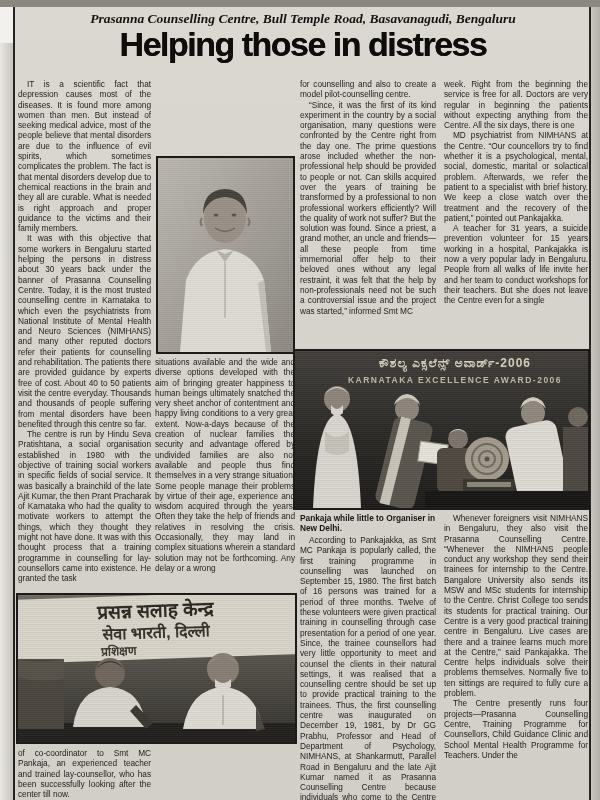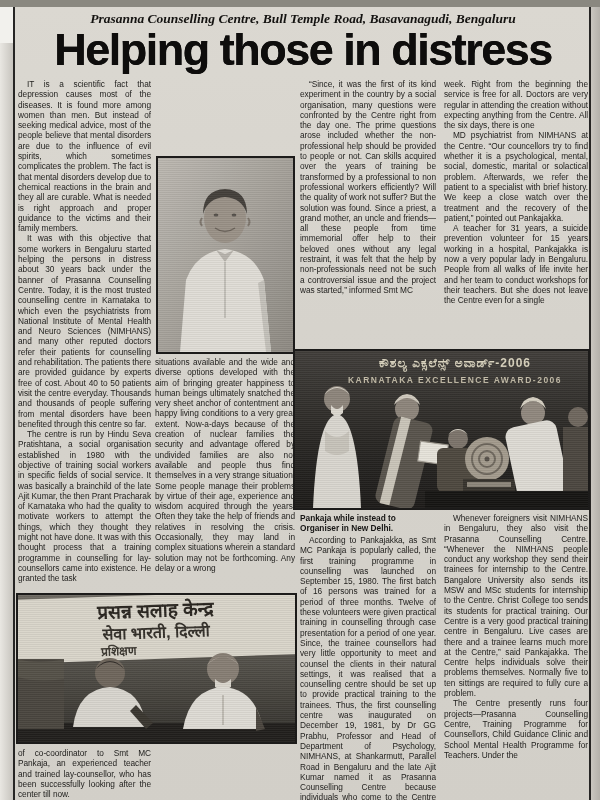--- a/index.html
+++ b/index.html
@@ -11,21 +11,21 @@
   .corner{position:absolute;left:0;top:0;width:13px;height:36px;background:#f2f1ed;}
   .rule{position:absolute;top:0;height:800px;width:2px;background:#262524;}
   .rule-l{left:13px;}
   .rule-r{left:589px;}
   .edge-right{position:absolute;left:591px;top:0;width:9px;height:800px;
         background:linear-gradient(90deg,#c9c6c0 0%,#b4b1ab 100%);}
   .kicker{position:absolute;left:30px;right:24px;top:4px;text-align:center;
         font-family:"Liberation Serif",serif;font-style:italic;font-weight:bold;
         font-size:13.5px;color:#141311;}
   .headline{position:absolute;left:17px;width:572px;top:20px;margin:0;text-align:center;
-        font-family:"Liberation Sans",sans-serif;font-weight:bold;font-size:45px;
+        font-family:"Liberation Sans",sans-serif;font-weight:bold;font-size:34px;
         letter-spacing:-1.5px;line-height:1;color:#0e0d0c;
         text-shadow:0 0 .5px #0e0d0c;}
   .tblock{position:absolute;overflow:hidden;text-align:justify;
         font-size:8.3px;line-height:10.3px;letter-spacing:-0.05px;}
   .tblock p{margin:0;}
   .tblock p.ind{text-indent:9px;}
   #c1 {left:18px; top:72px; width:133px; height:513px;}
   #c1b{left:18px; top:741px; width:133px; height:59px;}
   #c2a{left:155px;top:72px; width:140px; height:77px;}
   #c2b{left:155px;top:350px;width:140px; height:235px;}
@@ -129,20 +129,21 @@
         <path d="M238,112 L247,134 L238,136 Z" fill="#4a453e"></path>
       </g>
       <rect x="0" y="64" width="46" height="70" fill="#4a463f"></rect>
       <path d="M0,64 Q20,70 46,64 L46,84 Q18,88 0,82 Z" fill="#5d594f" opacity="0.6"></path>
     </svg>
     <div class="grain"></div>
   </figure>
 
 
   <div class="tblock" id="c3a">
+    <p>for counselling and also to create a model pilot-counselling centre.</p>
     <p class="ind">“Since, it was the first of its kind experiment in the country by a social organisation, many questions were confronted by the Centre right from the day one. The prime questions arose included whether the non-professional help should be provided to people or not. Can skills acquired over the years of training be transformed by a professional to non professional workers efficiently? Will the quality of work not suffer? But the solution was found. Since a priest, a grand mother, an uncle and friends—all these people from time immemorial offer help to their beloved ones without any legal restraint, it was felt that the help by non-professionals need not be such a controversial issue and the project was started,” informed Smt MC</p>
   </div>
 
   <figure id="award-photo">
     <svg width="293" height="157" viewBox="0 0 293 157">
       <defs>
         <linearGradient id="stage" x1="0" y1="0" x2="0" y2="1">
           <stop offset="0" stop-color="#413e3a"></stop>
             <stop offset="0.55" stop-color="#2a2825"></stop>
             <stop offset="1" stop-color="#1d1b19"></stop>
@@ -189,28 +190,28 @@
       </g>
       <g>
         <circle cx="283" cy="66" r="10" fill="#6f675e"></circle>
         <rect x="268" y="76" width="30" height="81" fill="#4c4740"></rect>
       </g>
       <rect x="130" y="140" width="163" height="17" fill="#161513"></rect>
     </svg>
     <div class="grain"></div>
   </figure>
 
-  <p class="caption">Pankaja while instead to Organiser in New Delhi.</p>
+  <p class="caption">Pankaja while little to Organiser in New Delhi.</p>
 
   <div class="tblock" id="c3b">
     <p class="ind">According to Pankajakka, as Smt MC Pankaja is popularly called, the first training programme in counselling was launched on September 15, 1980. The first batch of 16 persons was trained for a period of three months. Twelve of these volunteers were given practical training in counselling through case presentation for a period of one year. Since, the trainee counsellors had very little opportunity to meet and counsel the clients in their natural settings, it was realised that a counselling centre should be set up to provide practical training to the trainees. Thus, the first counselling centre was inaugurated on December 19, 1981, by Dr GG Prabhu, Professor and Head of Department of Psychology, NIMHANS, at Shankarmutt, Parallel Road in Bengaluru and the late Ajit Kumar named it as Prasanna Counselling Centre because individuals who come to the Centre with prapannathe (distress) leave it with prasannathe (happiness).</p>
   </div>
 
   <div class="tblock" id="c4a">
-    <p>week. Right from the beginning the service is free for all. Doctors are very regular in attending the creation without expecting anything from the Centre. All the six days, there is one</p>
+    <p>week. Right from the beginning the service is free for all. Doctors are very regular in beginning the patients without expecting anything from the Centre. All the six days, there is one</p>
     <p class="ind">MD psychiatrist from NIMHANS at the Centre. “Our councellors try to find whether it is a psychological, mental, social, domestic, marital or solactical problem. Afterwards, we refer the patient to a specialist with brief history. We keep a close watch over the treatment and the recovery of the patient,” pointed out Pankajakka.</p>
     <p class="ind">A teacher for 31 years, a suicide prevention volunteer for 15 years working in a hospital, Pankajakka is now a very popular lady in Bengaluru. People from all walks of life invite her and her team to conduct workshops for their teachers. But she does not leave the Centre even for a single</p>
   </div>
 
   <div class="tblock" id="c4b">
     <p class="ind">Whenever foreigners visit NIMHANS in Bengaluru, they also visit the Prasanna Counselling Centre. “Whenever the NIMHANS people conduct any workshop they send their trainees for internship to the Centre. Bangalore University also sends its MSW and MSc students for internship to the Centre. Christ College too sends its students for practical training. Our Centre is a very good practical training centre in Bengaluru. Live cases are there and a trainee learns much more at the Centre,” said Pankajakka. The Centre helps individuals solve their problems themselves. Normally five to ten sittings are required to fully cure a problem.</p>
     <p class="ind">The Centre presently runs four projects—Prasanna Counselling Centre, Training Programme for Counsellors, Child Guidance Clinic and School Mental Health Programme for Teachers. Under the</p>
   </div>
 </div>
 

